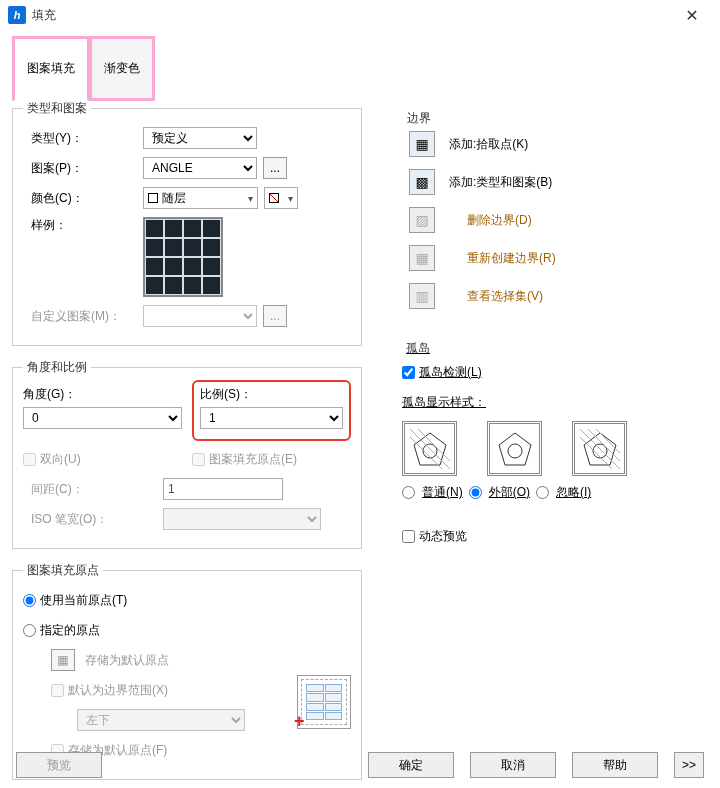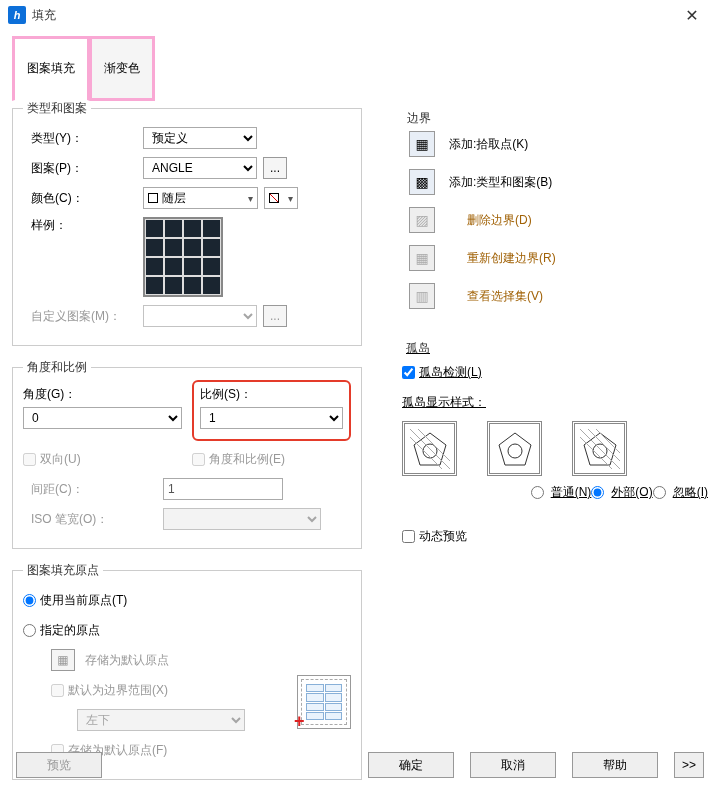--- a/index.html
+++ b/index.html
@@ -64,21 +64,21 @@
 
 .right-item { display: flex; align-items: center; margin-bottom: 12px; padding-left: 6px; }
 .right-icon { width: 26px; height: 26px; border: 1px solid #999; background: #e8eef6; margin-right: 14px; display:flex; align-items:center; justify-content:center; font-size:14px; }
 .right-icon.dis { background:#eee; color:#aaa; }
 .right-label { }
 .right-label.dis { color:#a16207;margin-left:18px; }
 
 
 .island-row { display: flex; gap: 30px; margin-bottom: 8px; }
 .thumb { width: 55px; height: 55px; border: 3px double #888; display:flex; align-items:center; justify-content:center; }
-.radio-row { display: flex; gap: 0; margin-top: 8px; justify-content: flex-end; }
+.radio-row { display: flex; gap: 6px; margin-top: 8px; }
 .radio-row label { display:flex; align-items:center; gap:3px; }
 
 
 .btn-bar { position: absolute; left:0; right:0; bottom: 10px; display: flex; gap: 16px; padding: 0 16px; align-items: center; }
 .btn-bar .spacer { flex:1; }
 .btn { width: 86px; height: 26px; border: 1px solid #999; background: #efefef; display:flex; align-items:center; justify-content:center; cursor:pointer; }
 .btn.dis { color:#999; }
 .expand-btn { width: 30px; height: 26px; border:1px solid #999; background:#efefef; display:flex; align-items:center; justify-content:center; }
 
 input[type="checkbox"], input[type="radio"] { margin-right: 4px; vertical-align: middle; }
@@ -180,21 +180,21 @@
         <div class="col">
           <div class="highlight-box">
             <div class="col-lbl">比例(S)：</div>
             <select style="width:100%;"><option>1</option></select>
           </div>
         </div>
       </div>
 
       <div class="two-col" style="margin-top:10px;">
         <div class="col disabled"><label><input type="checkbox" disabled="" style=""><span>双向(U)</span></label></div>
-        <div class="col disabled"><label><input type="checkbox" disabled="" style=""><span>角度和比例(E)</span></label></div>
+        <div class="col disabled"><label><input type="checkbox" disabled="" style=""><span>图案填充原点(E)</span></label></div>
       </div>
 
       <div class="form-row disabled" style="margin-top:10px;">
         <div class="lbl" style="width:140px;">间距(C)：</div>
         <div class="ctrl">
             <input type="text" disabled="" value="1" style="">
           </div>
       </div>
 
       <div class="form-row disabled">

